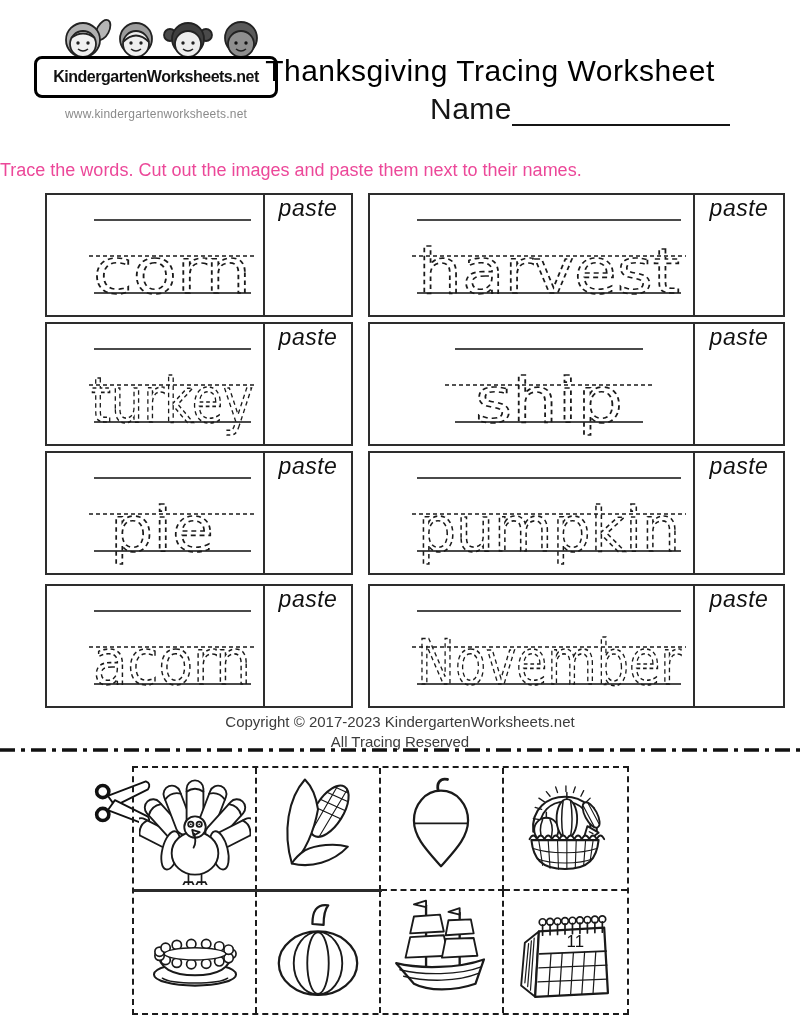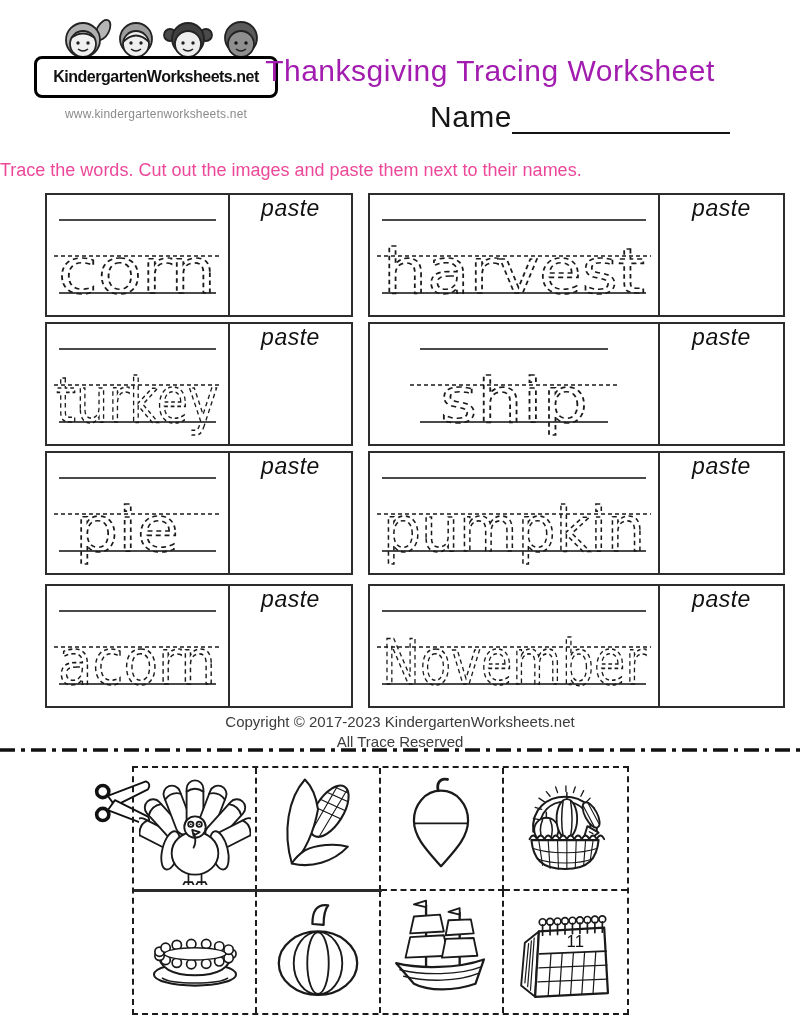--- a/index.html
+++ b/index.html
@@ -8,35 +8,35 @@
 
   
   .logo{position:absolute;left:34px;top:12px;width:244px;text-align:center;}
   .logo-kids{display:block;margin:0 auto -14px auto;}
   .logo-box{position:relative;border:3px solid #000;border-radius:8px;background:#fff;
             padding:9px 3px;}
   .logo-box span{font-weight:bold;font-size:16px;letter-spacing:-0.5px;color:#111;}
   .logo-url{margin-top:9px;font-size:12px;color:#8a8a8a;letter-spacing:0.2px;}
 
   .title{position:absolute;left:255px;top:34px;width:470px;text-align:center;
-         font-size:30px;font-weight:400;letter-spacing:0.5px;color:#a21caf;}
-  .name-row{position:absolute;left:430px;top:100px;display:flex;align-items:flex-end;}
+         font-size:30px;font-weight:400;letter-spacing:0.5px;color:#000000;}
+  .name-row{position:absolute;left:430px;top:92px;display:flex;align-items:flex-end;}
   .name-row .label{font-size:30px;letter-spacing:0.5px;}
   .name-line{display:inline-block;width:218px;height:32px;border-bottom:2px solid #151515;}
 
   .instruction{position:absolute;top:160px;left:0;width:756px;text-align:left;
                font-size:18px;color:#ec4899;margin:0;}
 
   
   .trace-box{position:absolute;height:124px;border:2px solid #2d2d2d;background:#fff;
              display:flex;box-sizing:border-box;}
   .col-l{left:45px;width:308px;}
   .col-r{left:368px;width:417px;}
   .row-1{top:193px}.row-2{top:322px}.row-3{top:451px}.row-4{top:584px}
-  .word-area{flex:1;}
+  .word-area{flex:1;padding-left:35px;}
   .paste-area{border-left:2px solid #2d2d2d;display:flex;align-items:flex-start;justify-content:center;
               box-sizing:border-box;font-style:italic;}
   .col-l .paste-area{width:123px;}
   .col-r .paste-area{width:125px;}
   .paste-area span{font-size:23px;letter-spacing:0.5px;color:#111;}
   .gl{stroke-width:2;}
   .gl.solid{stroke:#4a4a4a;}
   .gl.dash{stroke:#1a1a1a;stroke-width:1.4;stroke-dasharray:4 3;}
   .trace-text{fill:none;stroke:#1a1a1a;stroke-width:1.6;stroke-dasharray:4.5 3.5;
               font-family:"DejaVu Sans",sans-serif;font-size:62px;}
@@ -216,21 +216,21 @@
         <text class="trace-text" x="144" y="98" text-anchor="middle" textLength="264" lengthAdjust="spacingAndGlyphs">November</text>
       </svg>
     </div>
     <div class="paste-area">
         <span>paste</span>
       </div>
   </div>
 
   <div class="copyright">
     <div>Copyright © 2017-2023 KindergartenWorksheets.net</div>
-    <div>All Trace Reserved</div>
+    <div>All Tracing Reserved</div>
   </div>
 
   <svg class="cutline" width="800" height="8" viewBox="0 0 800 8">
     <line x1="0" y1="4" x2="800" y2="4" stroke="#111" stroke-width="3.6" stroke-dasharray="15 6 4 6"></line>
   </svg>
 
   <svg class="scissors" width="66" height="62" viewBox="0 0 92 70">
     <circle cx="15" cy="19" r="8.5" fill="none" stroke="#111" stroke-width="5"></circle>
     <circle cx="15" cy="51" r="8.5" fill="none" stroke="#111" stroke-width="5"></circle>
     <path d="M22,25 L75,5 Q83,8 78,16 L32,39 Z" fill="#fff" stroke="#111" stroke-width="2.6" stroke-linejoin="round"></path>

